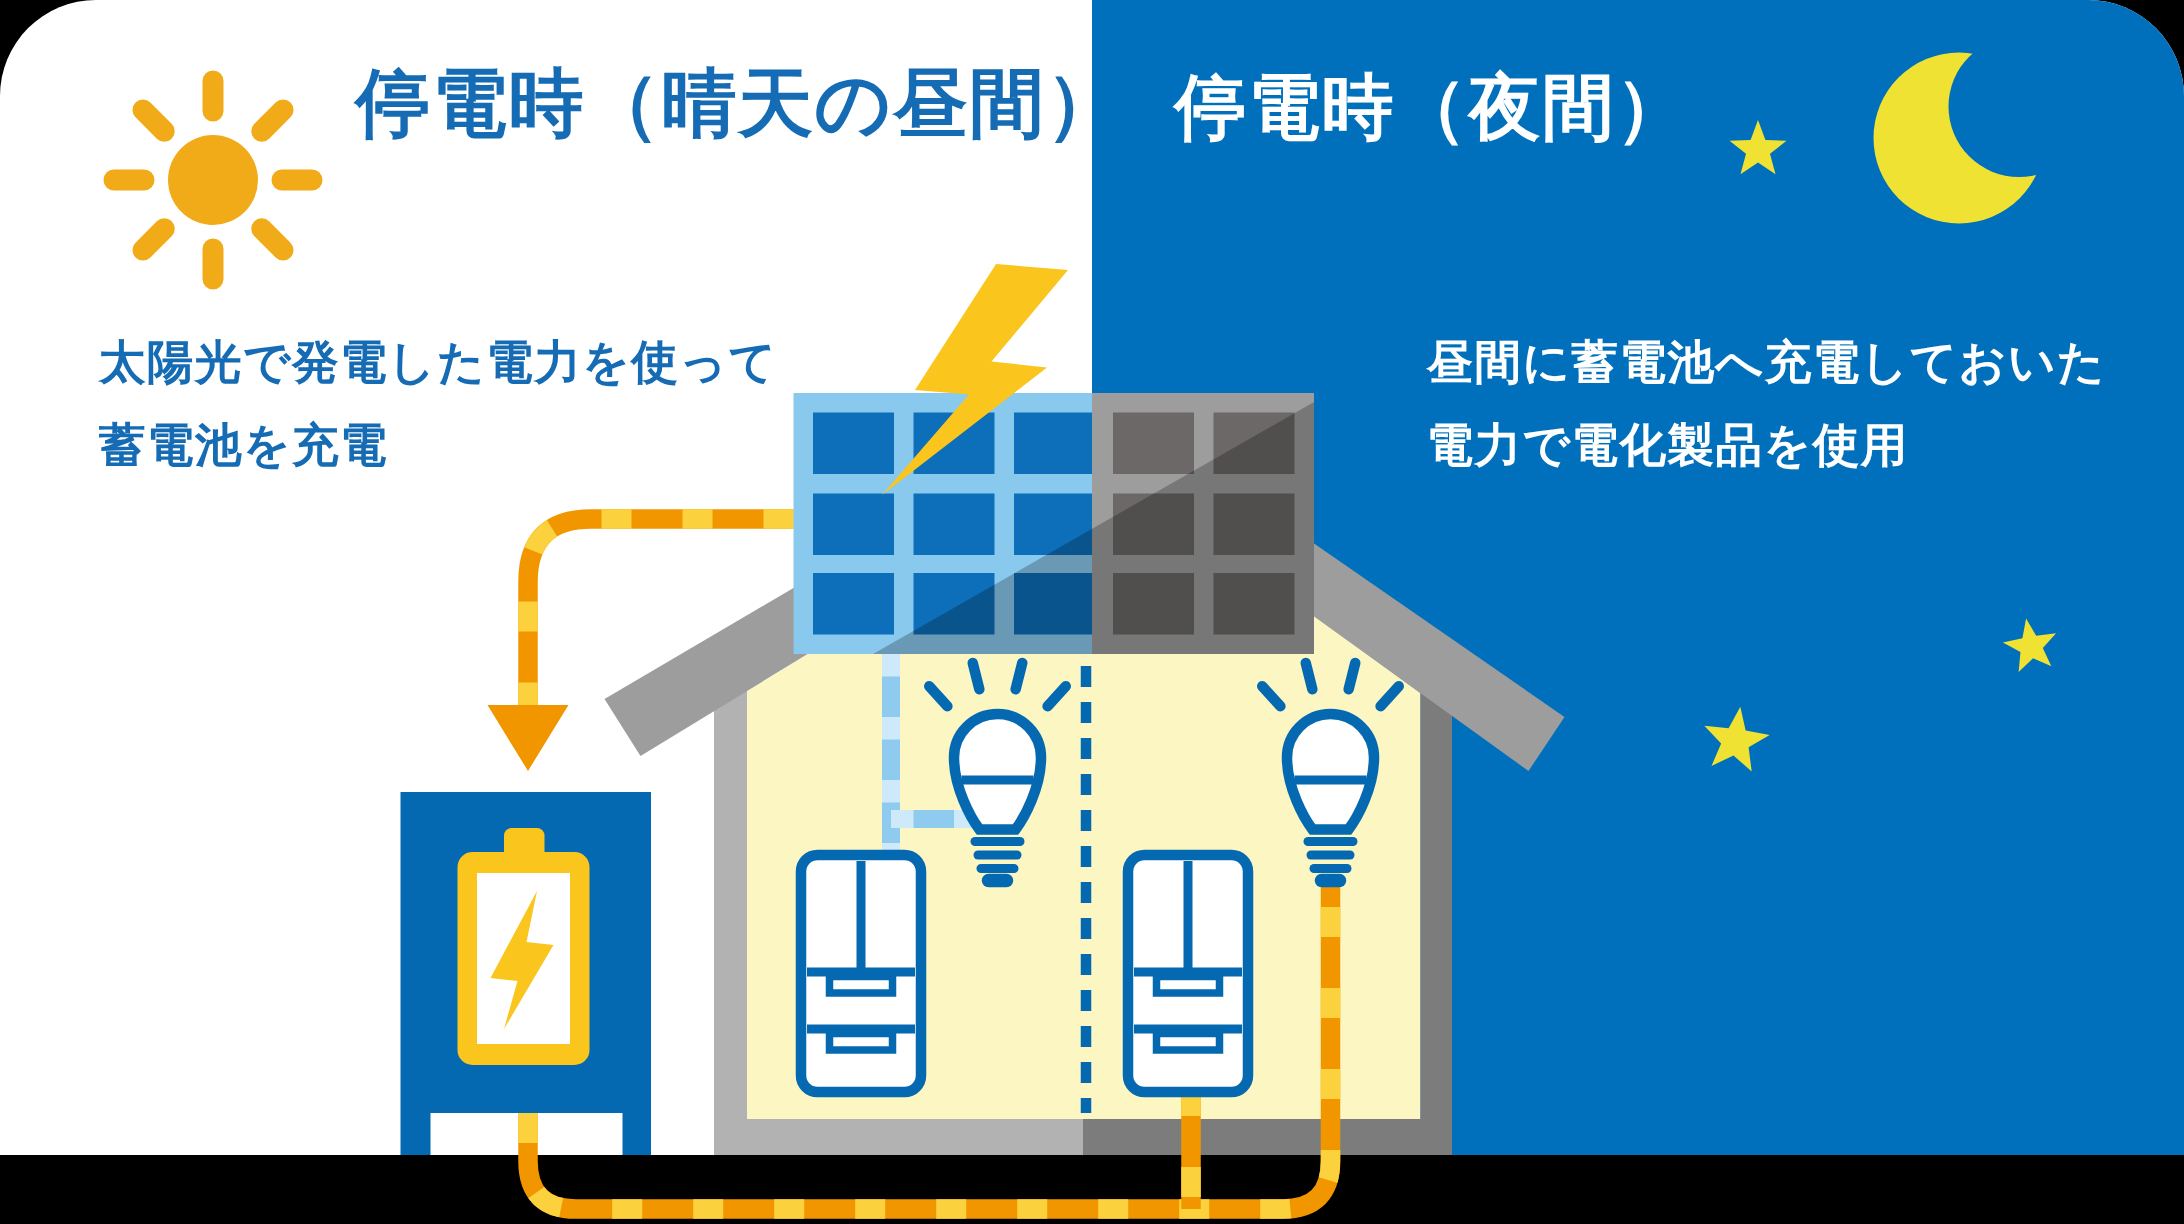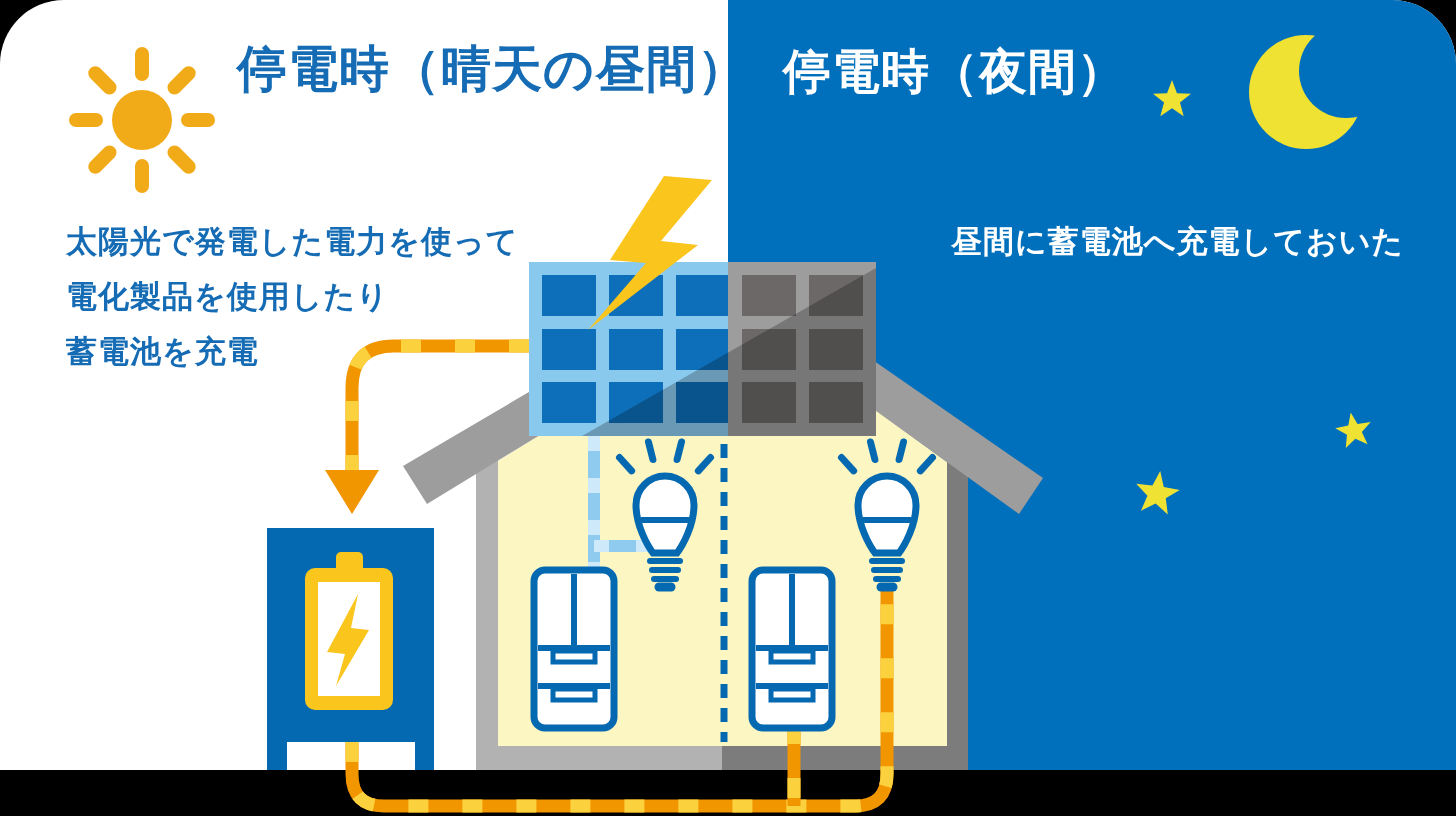--- a/index.html
+++ b/index.html
@@ -188,19 +188,19 @@
     <rect class="f-white s-app" x="771" y="651" width="42" height="11" stroke-width="5"></rect>
     <rect class="f-white s-app" x="771" y="689" width="42" height="11" stroke-width="5"></rect>
   </g>
 </svg>
 
 <div class="title day-title">停電時（晴天の昼間）</div>
 <div class="title night-title">停電時（夜間）</div>
 
 <div class="body-text day-body">
   <div>太陽光で発電した電力を使って</div>
-  <div>電化製品を使用したり</div>
   <div>蓄電池を充電</div>
 </div>
 
 <div class="body-text night-body">
   <div>昼間に蓄電池へ充電しておいた</div>
+  <div>電力で電化製品を使用</div>
 </div>
 
 </body></html>

